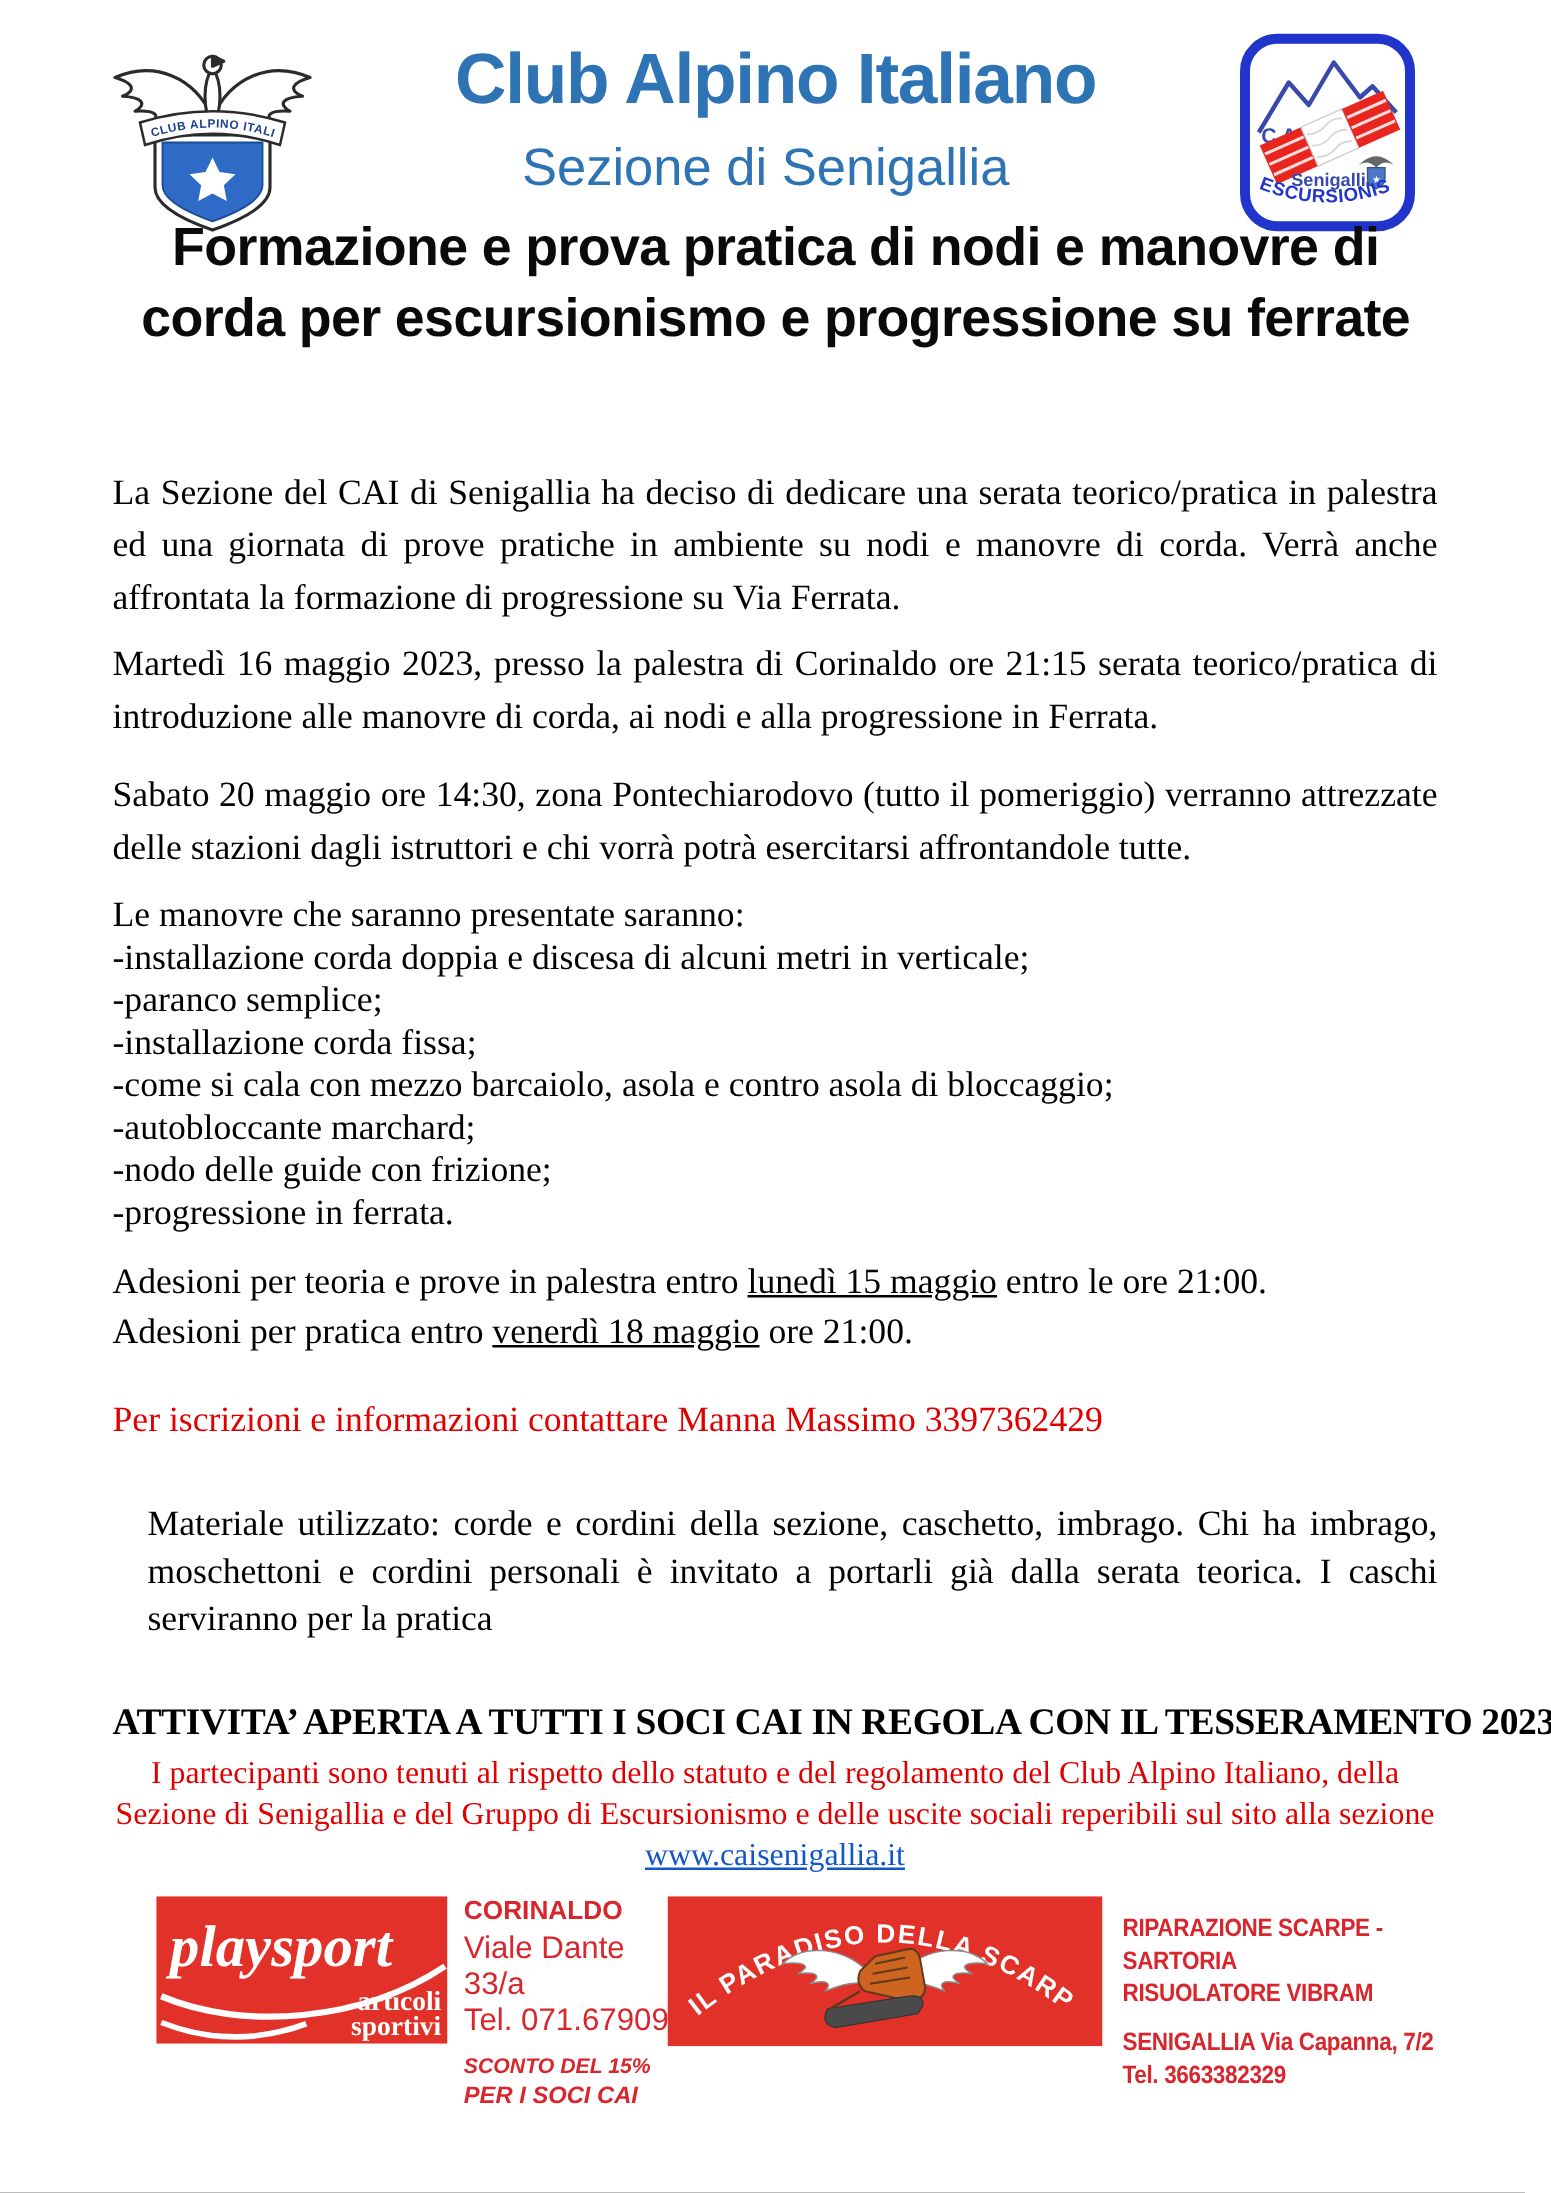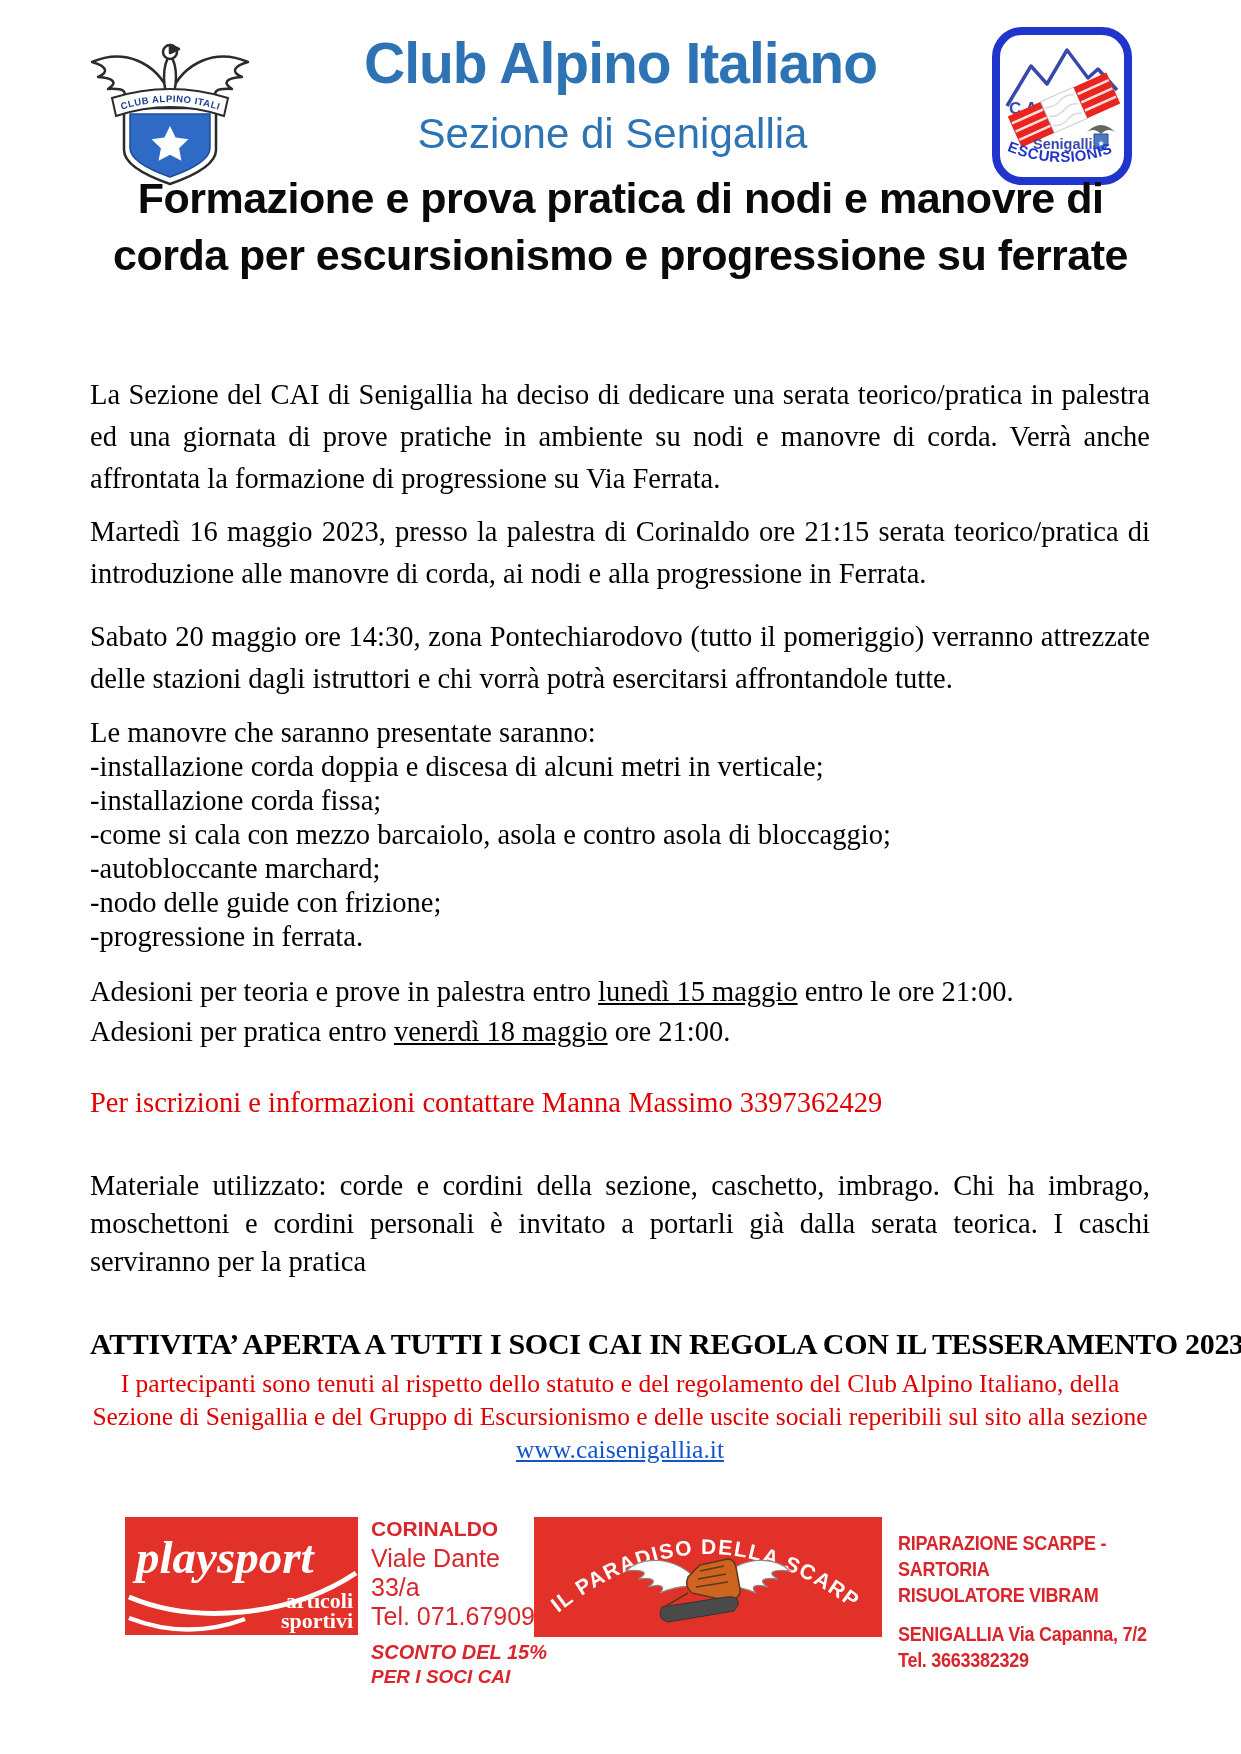--- a/index.html
+++ b/index.html
@@ -19,32 +19,32 @@
              line-height:57px;color:#0a0a0a;letter-spacing:-0.5px;}
   
   .textcol{position:absolute;left:90px;right:91px;top:374px;font-size:28.5px;}
   .para{margin:0 0 0 0;line-height:42px;text-align:justify;}
   .para.p2{margin-top:11px;}
   .para.p3{margin-top:21px;}
   .list-block{margin-top:16px;line-height:34px;}
   .adesioni-block{margin-top:18px;line-height:40px;}
   .u{text-decoration:underline;}
   .contact-red{margin-top:30px;line-height:42px;color:#E00000;}
-  .materiale{margin-top:43px;line-height:38px;text-align:justify;}
+  .materiale{margin-top:43px;line-height:38px;text-align:justify;margin-left:28px;}
   .attivita{margin-top:41px;line-height:44px;font-weight:bold;font-size:30px;text-align:left;
             letter-spacing:-0.3px;white-space:nowrap;}
   .fineprint{margin-top:1px;line-height:33px;font-size:25.5px;text-align:center;color:#E00000;}
   .fineprint a{color:#1155CC;text-decoration:underline;cursor:pointer;}
   
   .playsport-logo{position:absolute;left:125px;top:1517px;width:233px;height:118px;}
   .ps-info{position:absolute;left:371px;top:1514px;width:180px;
            font-family:"Liberation Sans",sans-serif;color:#D9252C;line-height:30px;}
   .ps-city{font-weight:bold;font-size:21px;}
   .ps-line{font-size:25px;line-height:29px;}
-  .ps-promo1{margin-top:9px;font-size:20px;font-weight:bold;font-style:italic;line-height:25px;}
+  .ps-promo1{margin-top:9px;font-size:17px;font-weight:bold;font-style:italic;line-height:25px;}
   .ps-promo2{font-size:19px;font-weight:bold;font-style:italic;line-height:23px;}
   .paradiso-logo{position:absolute;left:534px;top:1517px;width:348px;height:120px;}
   .pd-info{position:absolute;left:898px;top:1530px;width:330px;
            font-family:"Liberation Sans",sans-serif;color:#D9252C;font-weight:bold;
            font-size:20px;line-height:26px;letter-spacing:-0.3px;
            transform:scaleX(0.9);transform-origin:left top;}
   .pd-group2{margin-top:13px;}
 </style>
 </head>
 <body>
@@ -123,20 +123,21 @@
   </div>
 
   <div class="textcol">
     <p class="para p1">La Sezione del CAI di Senigallia ha deciso di dedicare una serata teorico/pratica in palestra ed una giornata di prove pratiche in ambiente su nodi e manovre di corda. Verrà anche affrontata la formazione di progressione su Via Ferrata.</p>
     <p class="para p2">Martedì 16 maggio 2023, presso la palestra di Corinaldo ore 21:15 serata teorico/pratica di introduzione alle manovre di corda, ai nodi e alla progressione in Ferrata.</p>
     <p class="para p3">Sabato 20 maggio ore 14:30, zona Pontechiarodovo (tutto il pomeriggio) verranno attrezzate delle stazioni dagli istruttori e chi vorrà potrà esercitarsi affrontandole tutte.</p>
 
     <div class="list-block">
       <div>Le manovre che saranno presentate saranno:</div>
       <div>-installazione corda doppia e discesa di alcuni metri in verticale;</div>
+      <div>-paranco semplice;</div>
       <div>-installazione corda fissa;</div>
       <div>-come si cala con mezzo barcaiolo, asola e contro asola di bloccaggio;</div>
       <div>-autobloccante marchard;</div>
       <div>-nodo delle guide con frizione;</div>
       <div>-progressione in ferrata.</div>
     </div>
 
     <div class="adesioni-block">
       <div><span>Adesioni per teoria e prove in palestra entro </span><span class="u">lunedì 15 maggio</span><span> entro le ore 21:00.</span></div>
       <div><span>Adesioni per pratica entro </span><span class="u">venerdì 18 maggio</span><span> ore 21:00.</span></div>

